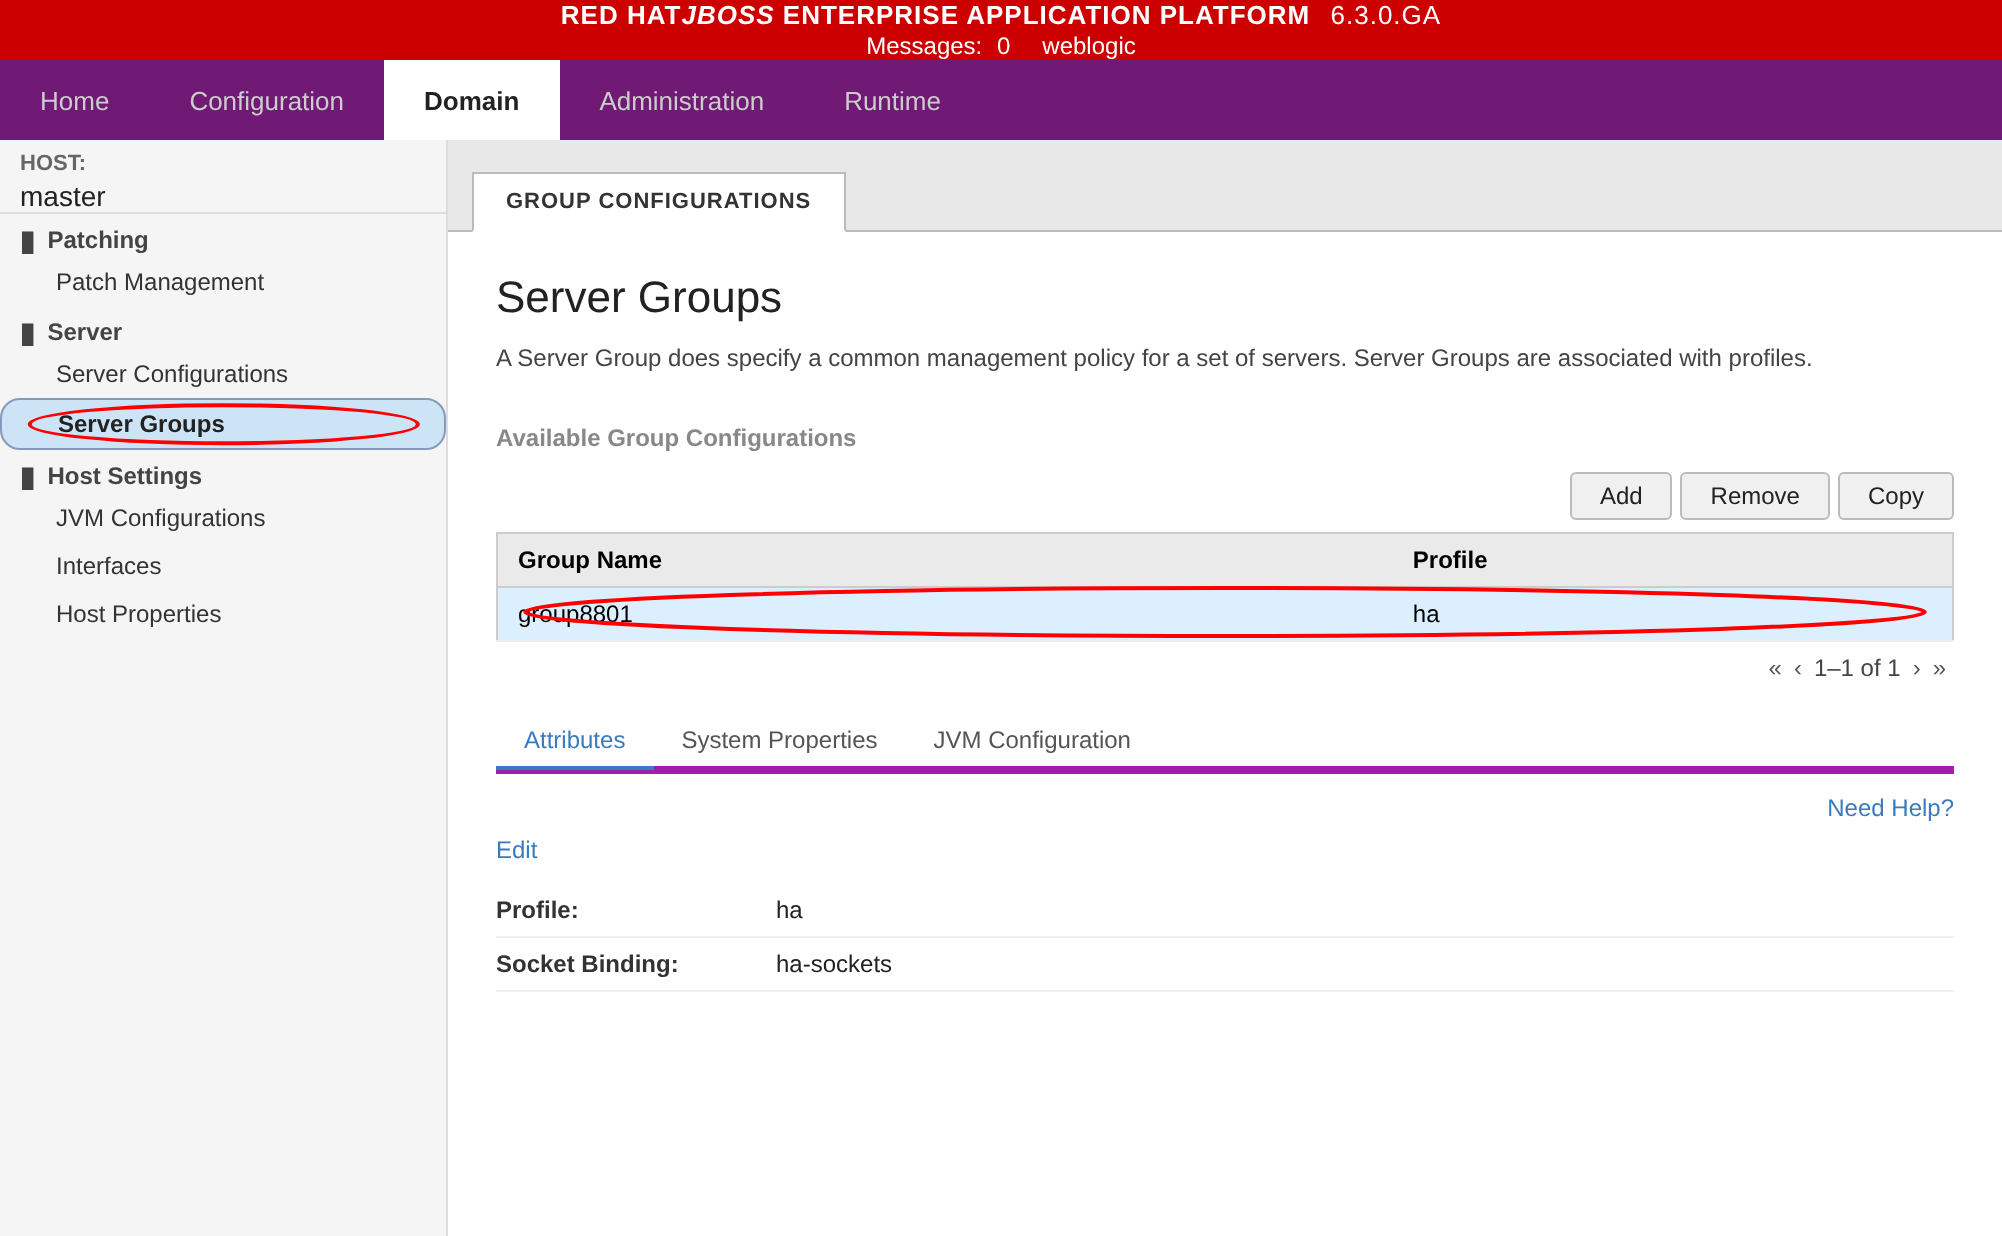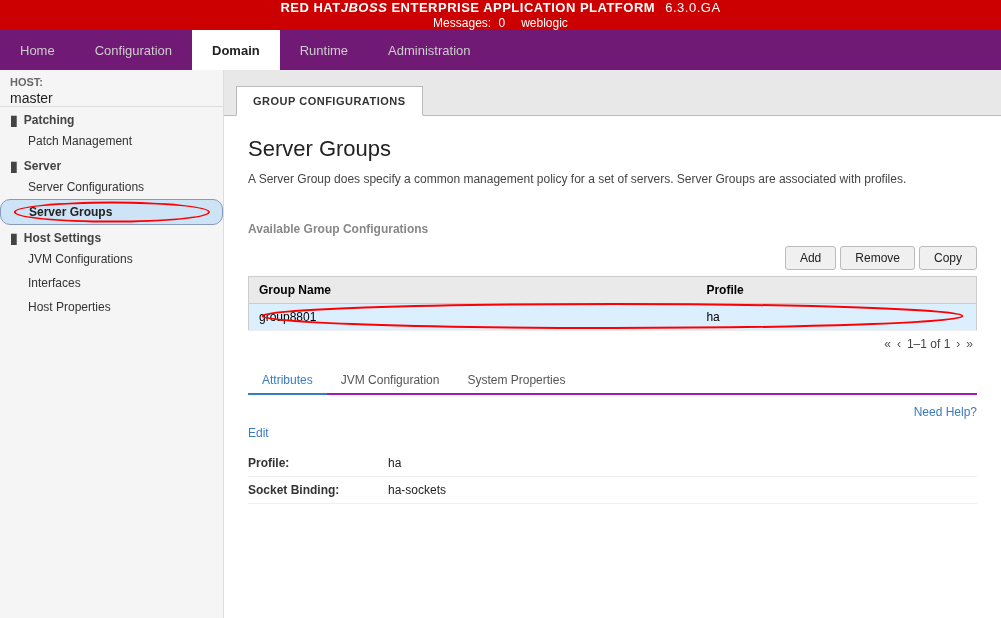--- a/index.html
+++ b/index.html
@@ -149,21 +149,21 @@
     }
     .content-title {
       font-size: 22px;
       font-weight: normal;
       color: #222;
       margin-bottom: 8px;
     }
     .content-desc {
       font-size: 12px;
       color: #444;
-      margin-bottom: 34px;
+      margin-bottom: 24px;
       max-width: 700px;
       line-height: 1.5;
     }
     .section-label {
       color: #888;
       font-size: 12px;
       font-weight: bold;
       margin-bottom: 10px;
     }
 
@@ -216,21 +216,21 @@
       font-size: 12px;
       color: #555;
       gap: 6px;
     }
     .pagination span { cursor: pointer; }
     .pagination .page-info { color: #444; }
 
     
     .sub-tabs {
       display: flex;
-      border-bottom: 2px solid #a21caf;
+      border-bottom: 4px solid #a21caf;
       margin-top: 10px;
       text-align: right;
     }
     .sub-tab {
       padding: 6px 14px;
       font-size: 12px;
       color: #555;
       cursor: pointer;
       border-bottom: 2px solid transparent;
       margin-bottom: -2px;
@@ -303,22 +303,22 @@
       <span style="margin-left:4px;">0</span>
     </span>
     <span style="cursor:pointer;">weblogic</span>
   </div>
 </div>
 
 <div class="nav-bar">
   <div class="nav-item">Home</div>
   <div class="nav-item">Configuration</div>
   <div class="nav-item active">Domain</div>
+  <div class="nav-item">Administration</div>
   <div class="nav-item">Runtime</div>
-  <div class="nav-item">Administration</div>
 </div>
 
 <div class="layout">
 
   <div class="sidebar">
     <div class="sidebar-host-label">Host:</div>
     <div class="sidebar-host-value">master</div>
 
     <div class="sidebar-section">
       <span class="minus-icon">▮</span>
@@ -386,22 +386,22 @@
       <div class="pagination">
         <span>«</span>
         <span>‹</span>
         <span class="page-info">1–1 of 1</span>
         <span>›</span>
         <span>»</span>
       </div>
 
       <div class="sub-tabs">
         <div class="sub-tab active">Attributes</div>
+        <div class="sub-tab">System Properties</div>
         <div class="sub-tab">JVM Configuration</div>
-        <div class="sub-tab">System Properties</div>
       </div>
 
       <div class="detail-area">
         <div class="need-help">Need Help?</div>
         <a class="edit-link">Edit</a>
         <div class="detail-row">
           <div class="detail-label">Profile:</div>
           <div class="detail-value">ha</div>
         </div>
         <div class="detail-row">

